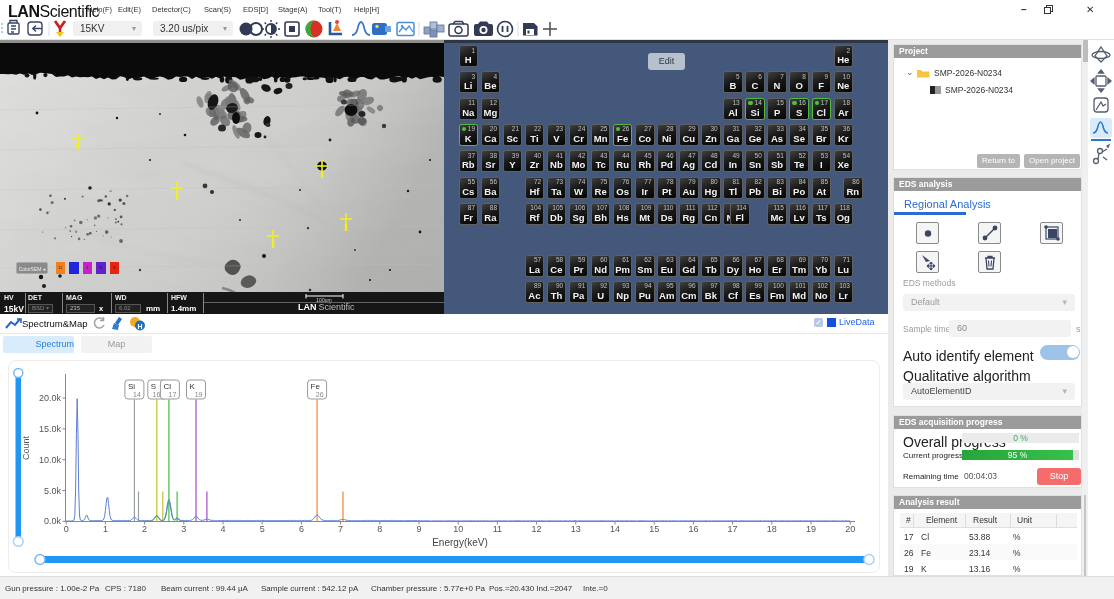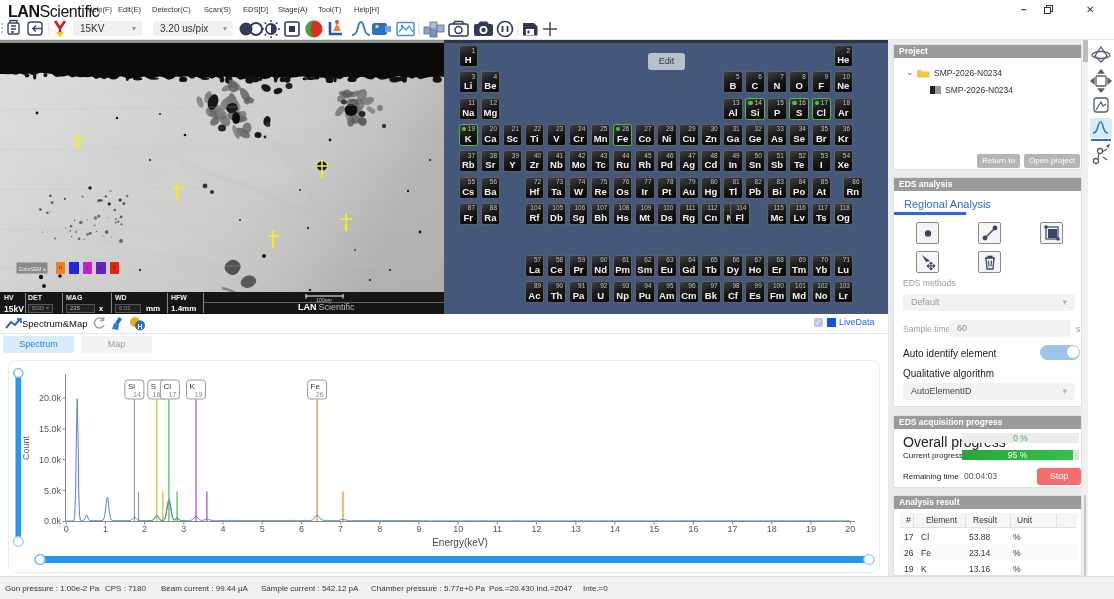--- a/index.html
+++ b/index.html
@@ -20,26 +20,26 @@
 .el{position:absolute;width:19.5px;height:22px;background:linear-gradient(155deg,#404040 0%,#1a1a1a 45%,#050505 100%);border:1px solid #606060;border-radius:2.5px}
 .el i{position:absolute;top:0.5px;right:2px;font-size:6.5px;font-style:normal;color:#c0c0c0}
 .el b{position:absolute;bottom:1px;left:0;width:100%;text-align:center;font-size:9.5px;color:#f2f2f2;font-weight:bold}
 .el.s{border:1.5px solid #55bb3a}
 .el u{position:absolute;left:2px;top:2px;width:4.5px;height:4.5px;border-radius:50%;background:#55c13a}
 #editbtn{position:absolute;left:648px;top:53px;width:37px;height:17px;background:#b7c0cd;border-radius:3px;font-size:9px;color:#2e3645;text-align:center;line-height:17px}
 #rightcol{position:absolute;left:888px;top:40px;width:200px;height:536px;background:#ebebeb}
 .card{position:absolute;left:5px;width:189px;background:#fff;border:1px solid #e0e0e0}
 .chead{height:13px;background:#9b9b9b;color:#fff;font-size:8.5px;font-weight:bold;line-height:13px;padding-left:5px}
 .gbtn{position:absolute;height:14px;background:#b5b5b5;color:#fff;font-size:8px;border-radius:2px;text-align:center;line-height:14px}
-.lbl{position:absolute;font-size:10px;color:#222}
+.lbl{position:absolute;font-size:14px;color:#222}
 .glbl{position:absolute;font-size:8.5px;color:#9b9b9b}
 .sel{position:absolute;height:17px;background:#f2f2f2;border-radius:3px;font-size:9px;line-height:17px;padding-left:8px}
 .sel span{position:absolute;right:8px;top:0;color:#b5b5b5;font-size:9px}
 .ebtn{position:absolute;width:23px;height:22px;background:#f5f5f5;border:1px solid #8a8a8a;border-radius:2px}
-#spectab{position:absolute;left:3px;top:336px;width:71px;height:17px;background:#d9ecfb;color:#2b7fd6;font-size:9px;text-align:center;line-height:17px;border-radius:2px}
+#spectab{position:absolute;left:3px;top:336px;width:71px;height:17px;background:#d9ecfb;color:#2b7fd6;font-size:9px;text-align:right;line-height:17px;border-radius:2px}
 #maptab{position:absolute;left:81px;top:336px;width:71px;height:17px;background:#f2f2f2;color:#999;font-size:9px;text-align:center;line-height:17px;border-radius:2px}
 #chartcard{position:absolute;left:8px;top:360px;width:872px;height:213px;border:1px solid #ececec;border-radius:8px}
 #statusbar{position:absolute;left:0;top:576px;width:1114px;height:23px;background:#f1f1f1;border-top:1px solid #ddd;font-size:8px;color:#333;line-height:23px}
 #statusbar span{position:absolute;top:0}
 .tbl{position:absolute;font-size:8.5px;color:#333}
 </style></head><body>
 
 <div id="menubar">
  <div id="logo"><b>LAN</b>Scientific</div>
  <div class="menu" style="left:87px">Help(F)</div>

